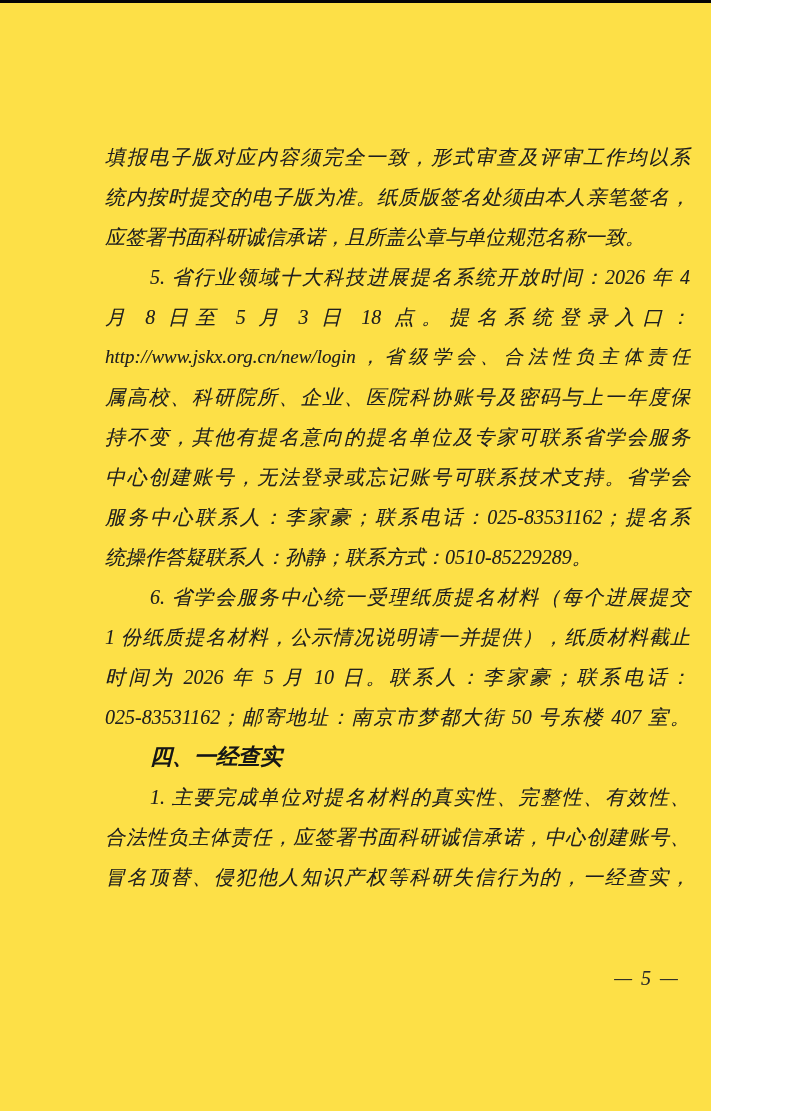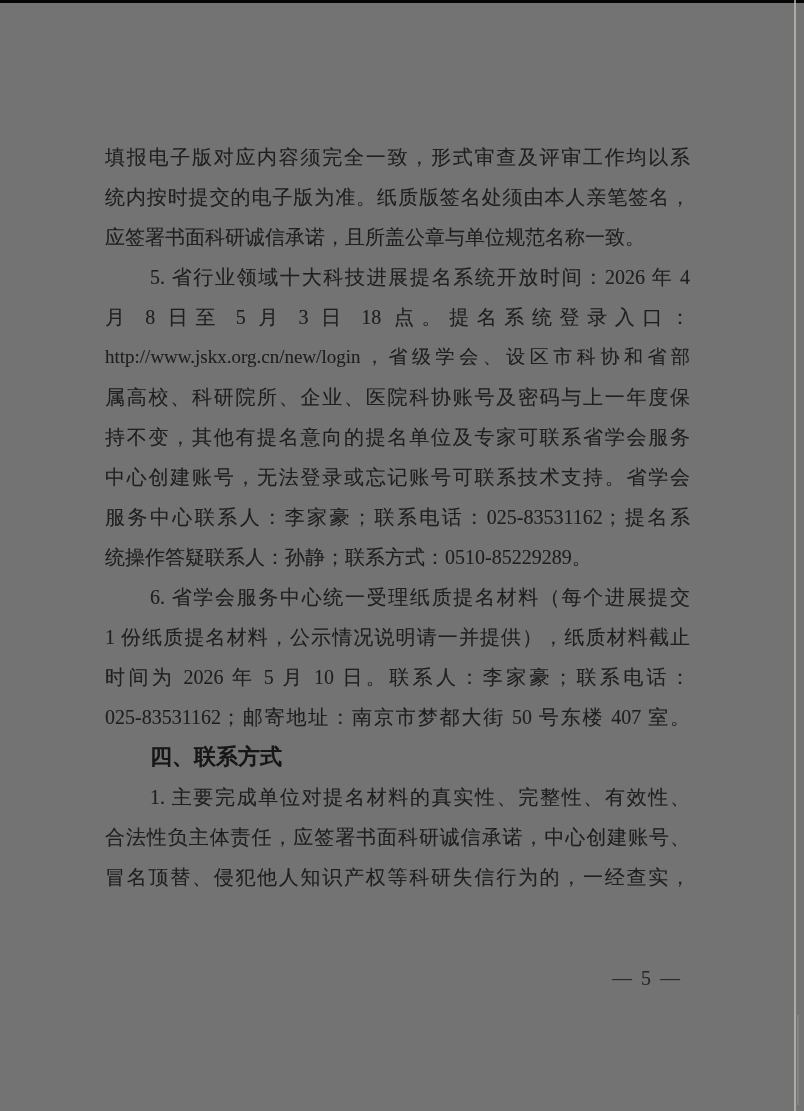--- a/index.html
+++ b/index.html
@@ -2,25 +2,26 @@
 <html><head>
 <meta charset="utf-8">
 <style>
   html, body {
     margin: 0;
     padding: 0;
     background: #ffffff;
   }
   .page {
     position: relative;
-    width: 804px;
+    width: 711px;
     height: 1111px;
-    background: #737373;
+    background: #fde047;
     overflow: hidden;
     font-family: "Liberation Serif", "DejaVu Serif", serif;
+    font-style: italic;
   }
   
   .scan-top-line {
     position: absolute;
     left: 0; top: 0;
     width: 100%; height: 3px;
     background: #050505;
   }
   .scan-right-shadow {
     position: absolute;
@@ -94,33 +95,33 @@
   <div class="scan-right-dark"></div>
 
   <div class="text-block">
 
     <div class="line j">填报电子版对应内容须完全一致，形式审查及评审工作均以系</div>
     <div class="line j">统内按时提交的电子版为准。纸质版签名处须由本人亲笔签名，</div>
     <div class="line">应签署书面科研诚信承诺，且所盖公章与单位规范名称一致。</div>
 
     <div class="line j indent">5. 省行业领域十大科技进展提名系统开放时间：2026 年 4</div>
     <div class="line j">月 8 日至 5 月 3 日 18 点。提名系统登录入口：</div>
-    <div class="line j url">http://www.jskx.org.cn/new/login，省级学会、设区市科协和省部</div>
+    <div class="line j url">http://www.jskx.org.cn/new/login，省级学会、合法性负主体责任</div>
     <div class="line j">属高校、科研院所、企业、医院科协账号及密码与上一年度保</div>
     <div class="line j">持不变，其他有提名意向的提名单位及专家可联系省学会服务</div>
     <div class="line j">中心创建账号，无法登录或忘记账号可联系技术支持。省学会</div>
     <div class="line j">服务中心联系人：李家豪；联系电话：025-83531162；提名系</div>
     <div class="line">统操作答疑联系人：孙静；联系方式：0510-85229289。</div>
 
     <div class="line j indent">6. 省学会服务中心统一受理纸质提名材料（每个进展提交</div>
     <div class="line j">1 份纸质提名材料，公示情况说明请一并提供），纸质材料截止</div>
     <div class="line j">时间为 2026 年 5 月 10 日。联系人：李家豪；联系电话：</div>
     <div class="line j">025-83531162；邮寄地址：南京市梦都大街 50 号东楼 407 室。</div>
 
-    <div class="line heading">四、联系方式</div>
+    <div class="line heading">四、一经查实</div>
 
     <div class="line j indent">1. 主要完成单位对提名材料的真实性、完整性、有效性、</div>
     <div class="line j">合法性负主体责任，应签署书面科研诚信承诺，中心创建账号、</div>
     <div class="line j">冒名顶替、侵犯他人知识产权等科研失信行为的，一经查实，</div>
 
   </div>
 
   <div class="page-number">— 5 —</div>
 
 </div>

